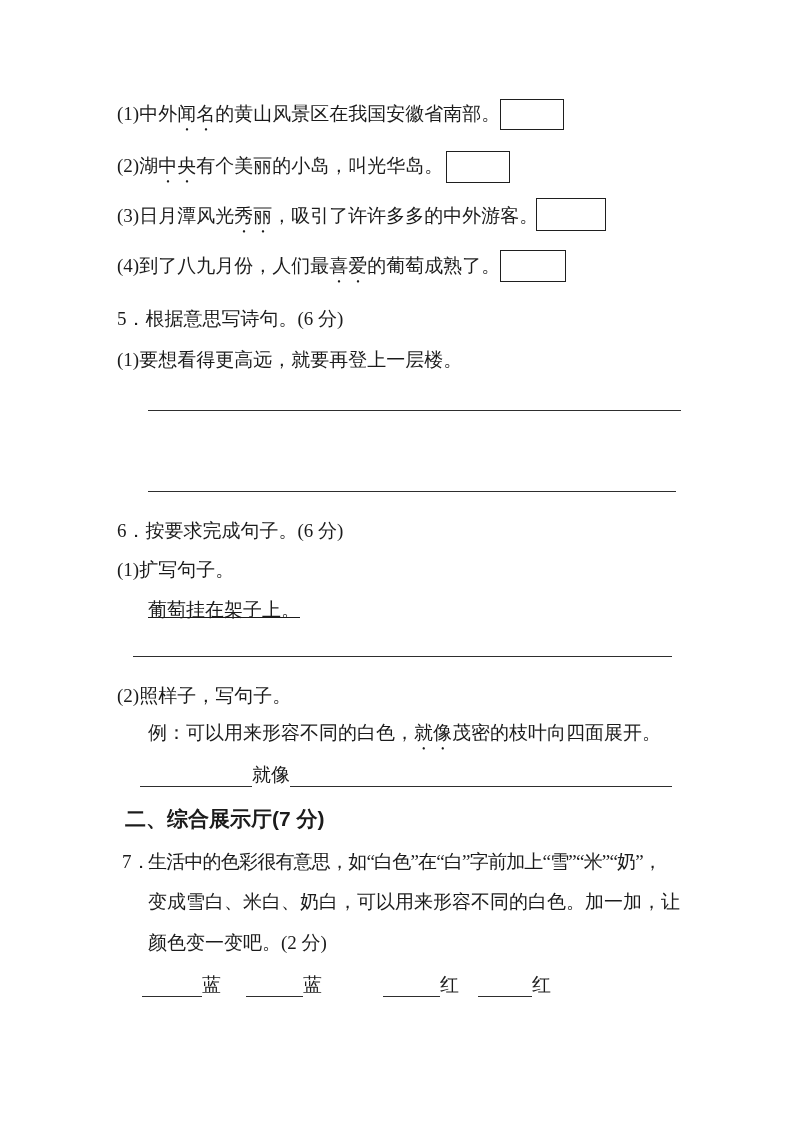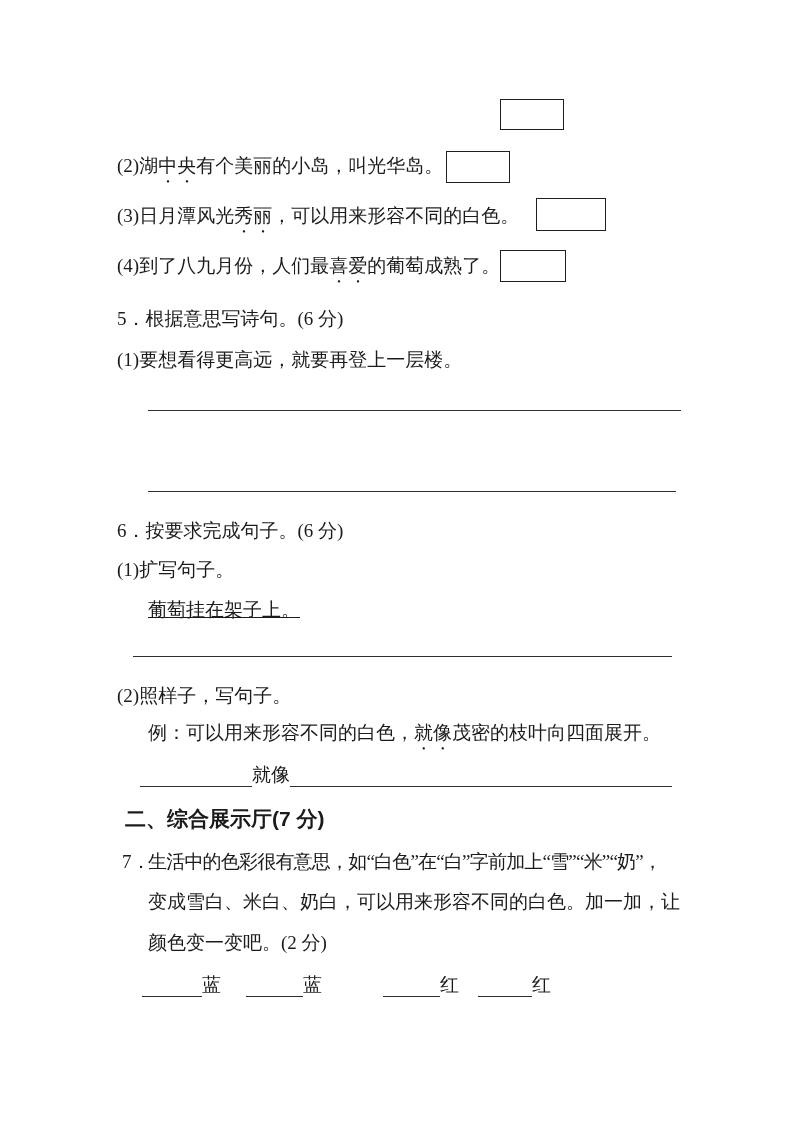--- a/index.html
+++ b/index.html
@@ -58,26 +58,27 @@
     font-size:21px;
     line-height:26px;
     white-space:nowrap;
   }
 </style>
 </head>
 <body>
 
 <div class="page">
 
+  <div class="line" style="top:102px;left:117px;"><span>(1)中外</span><span class="em-dot">闻名</span><span>的黄山风景区在我国安徽省南部。</span></div>
   <div class="abox" style="top:99px;left:500px;width:62px;height:29px;"></div>
 
   <div class="line" style="top:154px;left:117px;"><span>(2)湖</span><span class="em-dot">中央</span><span>有个美丽的小岛，叫光华岛。</span></div>
   <div class="abox" style="top:151px;left:446px;width:62px;height:30px;"></div>
 
-  <div class="line" style="top:204px;left:117px;"><span>(3)日月潭风光</span><span class="em-dot">秀丽</span><span>，可以用来形容不同的白色。</span></div>
+  <div class="line" style="top:204px;left:117px;"><span>(3)日月潭风光</span><span class="em-dot">秀丽</span><span>，吸引了许许多多的中外游客。</span></div>
   <div class="abox" style="top:198px;left:536px;width:68px;height:31px;"></div>
 
   <div class="line" style="top:254px;left:117px;"><span>(4)到了八九月份，人们最</span><span class="em-dot">喜爱</span><span>的葡萄成熟了。</span></div>
   <div class="abox" style="top:250px;left:500px;width:64px;height:30px;"></div>
 
   <div class="line" style="top:307px;left:117px;">5．根据意思写诗句。(6 分)</div>
   <div class="line" style="top:348px;left:117px;">(1)要想看得更高远，就要再登上一层楼。</div>
   <div class="rule" style="top:410px;left:148px;width:533px;"></div>
   <div class="rule" style="top:491px;left:148px;width:528px;"></div>
 

